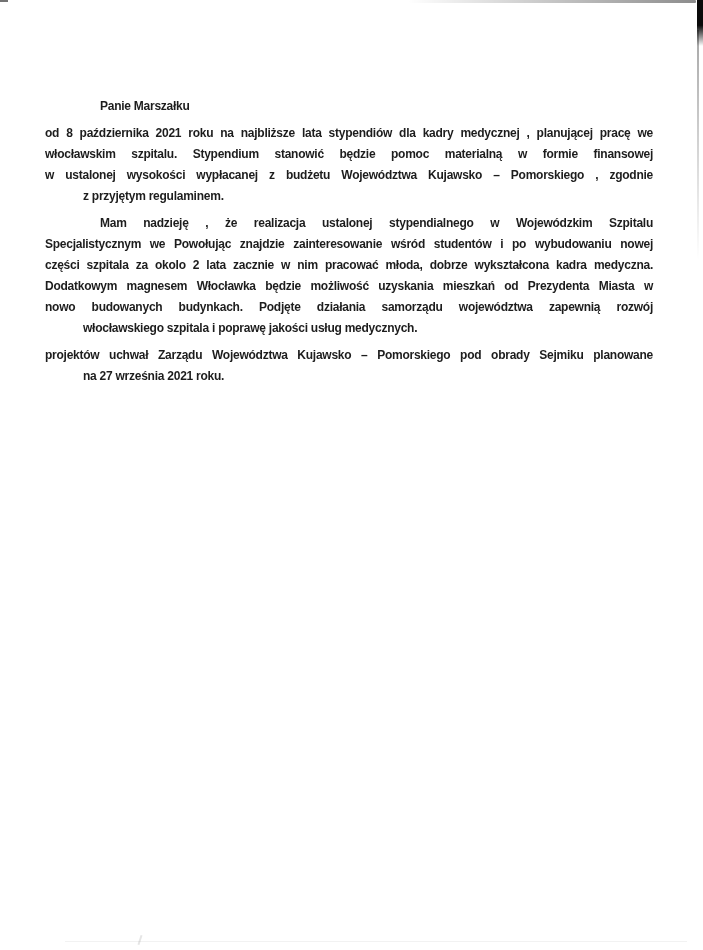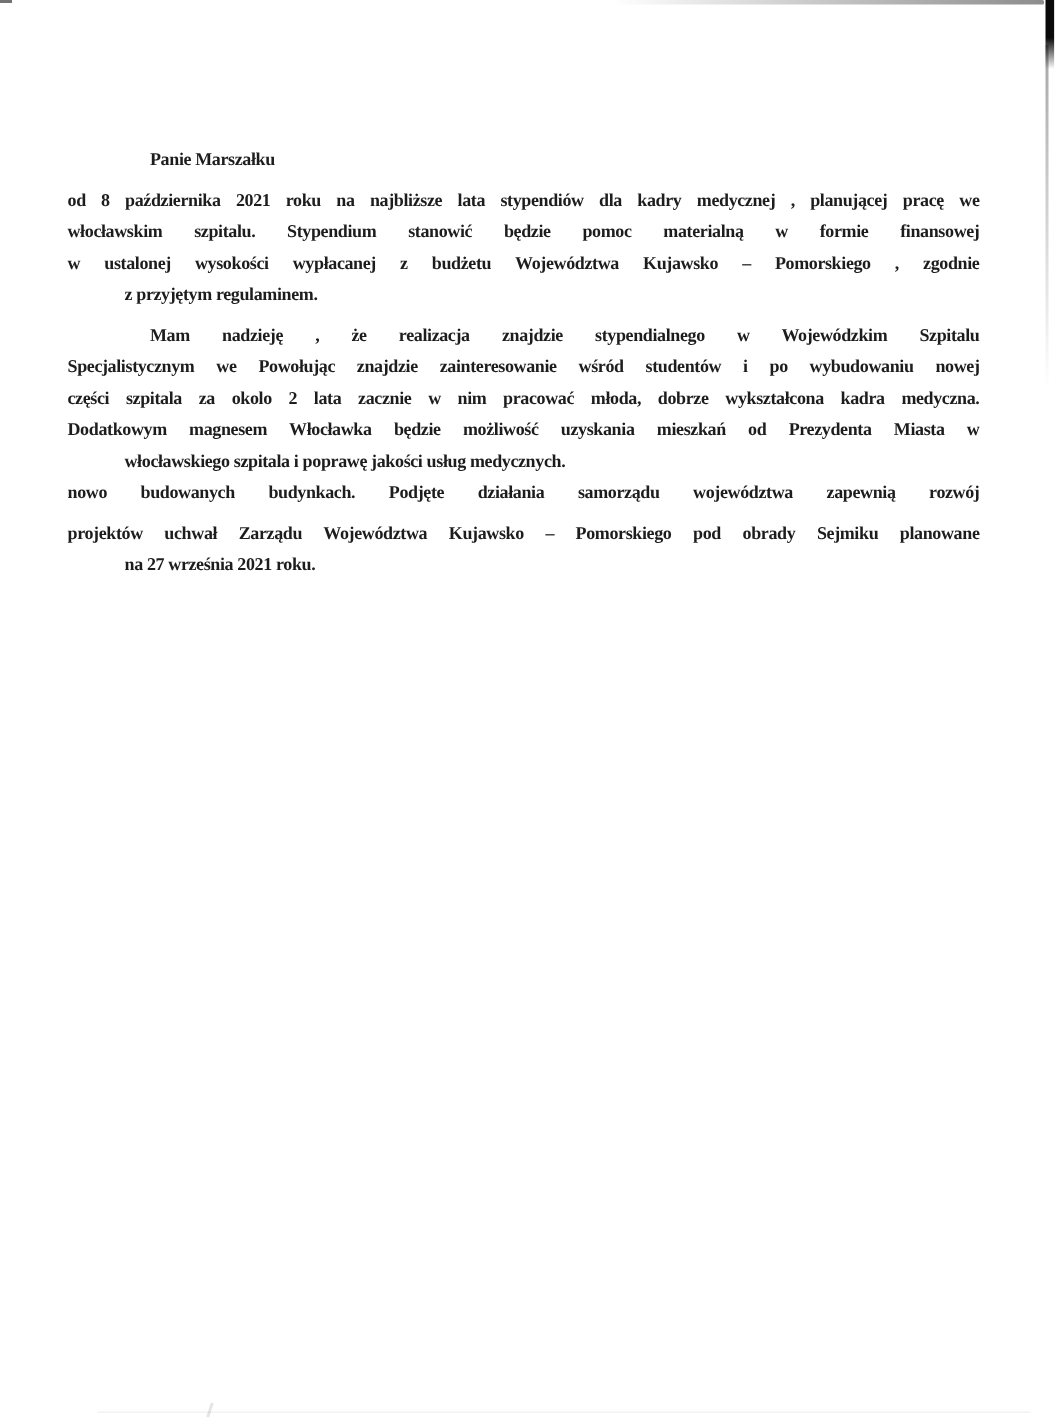--- a/index.html
+++ b/index.html
@@ -7,21 +7,21 @@
     margin: 0;
     padding: 0;
     background: #ffffff;
   }
   .page {
     position: relative;
     width: 703px;
     height: 950px;
     background: var(--paper, #ffffff);
     overflow: hidden;
-    font-family: Liberation Serif, serif;
+    font-family: Liberation Sans, sans-serif;
     color: var(--ink, #1d1d1d);
   }
   .content {
     position: absolute;
     left: 45px;
     top: 96px;
     width: 608px;
     font-size: 12px;
     font-weight: 600;
     letter-spacing: -0.25px;
@@ -102,26 +102,26 @@
     <div class="salutation">Panie Marszałku</div>
 
     <div class="paragraph">
       <div class="line">od 8 października 2021 roku na najbliższe lata stypendiów dla kadry medycznej , planującej pracę we</div>
       <div class="line">włocławskim szpitalu.  Stypendium stanowić będzie pomoc materialną w formie finansowej</div>
       <div class="line">w ustalonej wysokości wypłacanej z budżetu Województwa Kujawsko – Pomorskiego , zgodnie</div>
       <div class="line last">z przyjętym regulaminem.</div>
     </div>
 
     <div class="paragraph">
-      <div class="line first">Mam nadzieję , że realizacja znajdzie stypendialnego w Wojewódzkim Szpitalu</div>
+      <div class="line first">Mam nadzieję , że realizacja ustalonej stypendialnego w Wojewódzkim Szpitalu</div>
       <div class="line">Specjalistycznym we Powołując znajdzie zainteresowanie wśród studentów i po wybudowaniu nowej</div>
       <div class="line">części szpitala za okolo 2 lata zacznie w nim pracować młoda, dobrze wykształcona kadra medyczna.</div>
       <div class="line">Dodatkowym magnesem Włocławka będzie możliwość uzyskania mieszkań od Prezydenta Miasta w</div>
+      <div class="line">nowo budowanych budynkach. Podjęte działania samorządu województwa zapewnią rozwój</div>
       <div class="line last">włocławskiego szpitala i poprawę jakości usług medycznych.</div>
-      <div class="line">nowo budowanych budynkach. Podjęte działania samorządu województwa zapewnią rozwój</div>
     </div>
 
     <div class="paragraph">
       <div class="line">projektów uchwał Zarządu Województwa Kujawsko – Pomorskiego pod obrady Sejmiku planowane</div>
       <div class="line last">na 27 września 2021 roku.</div>
     </div>
 
 
   </div>
 </div>

